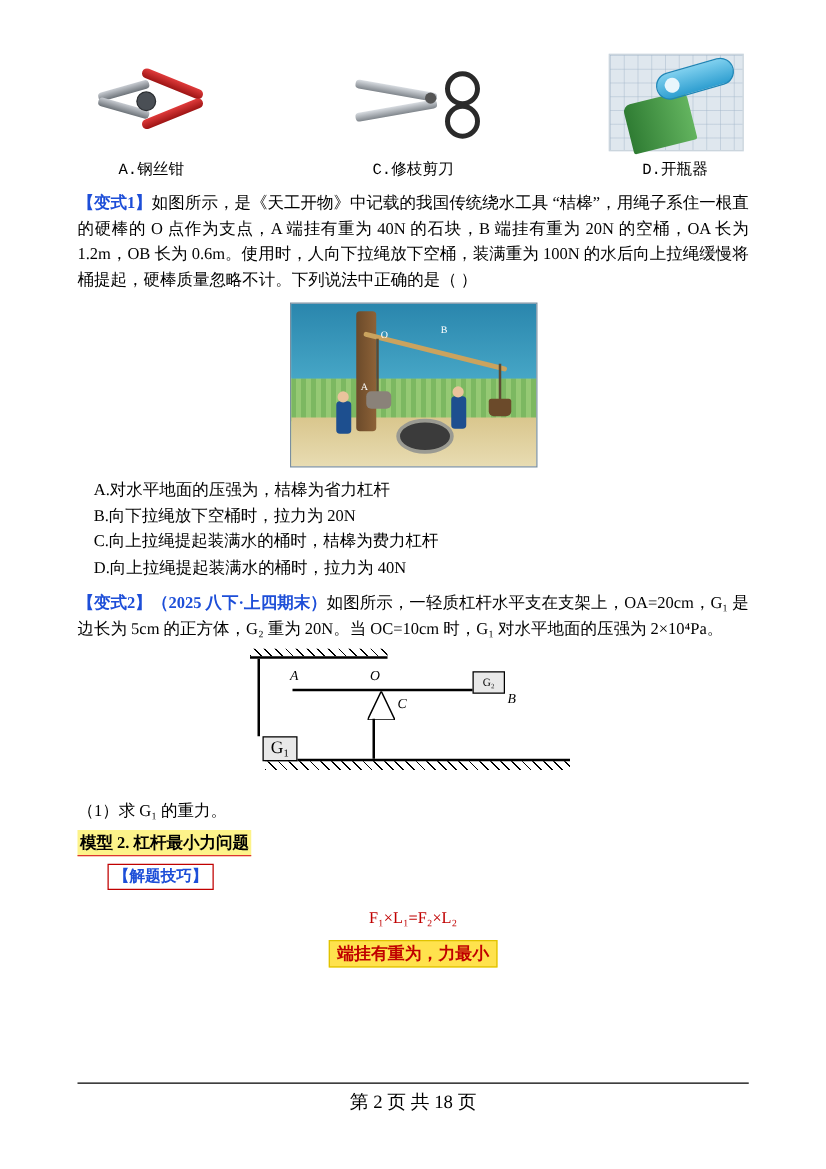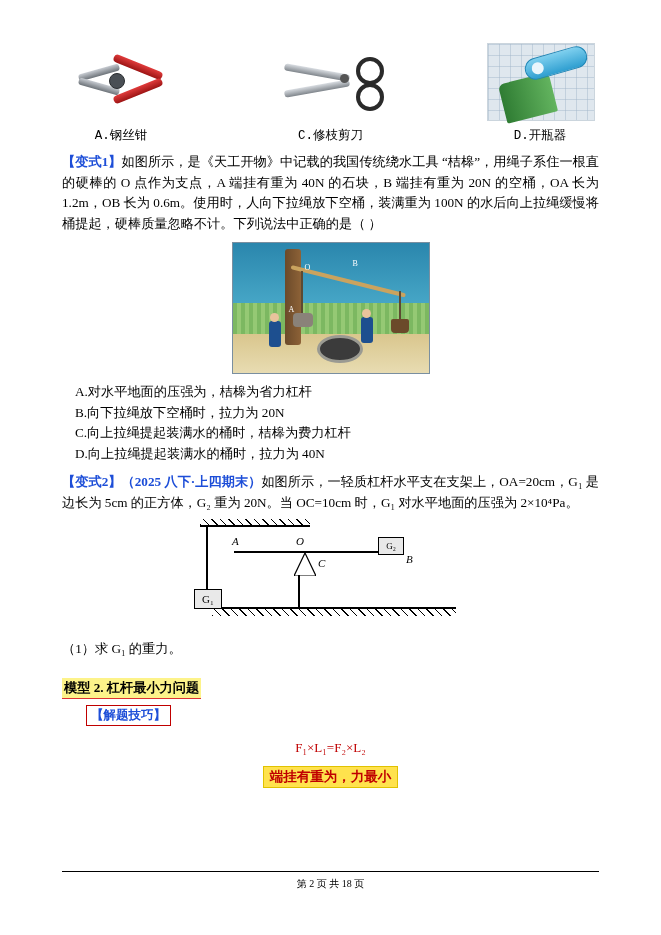--- a/index.html
+++ b/index.html
@@ -236,40 +236,40 @@
     position:absolute; left:116px; top:54px; width:1.5px; height:32px; background:#000;
   }
   .lever .ground-line {
     position:absolute; left:30px; top:86px; width:244px; height:2px; background:#000;
   }
   .lever .ground-hatch {
     position:absolute; left:30px; top:88px; width:244px; height:7px;
     background: repeating-linear-gradient(45deg,#000 0 1px, transparent 1px 6px);
   }
   .lever .blockG1 {
-    position:absolute; left:12px; top:68px; width:26px; height:18px;
+    position:absolute; left:28px; top:68px; width:26px; height:18px;
     border:1.2px solid #000; background:#e9e9e9;
-    font-size:11px; text-align:center; line-height:18px;
+    font-size:14px; text-align:center; line-height:18px;
   }
   .lever .blockG2 {
     position:absolute; left:196px; top:16px; width:24px; height:16px;
     border:1.2px solid #000; background:#e9e9e9;
     font-size:9px; text-align:center; line-height:16px;
   }
   .lever .lbl { position:absolute; font-family:"Liberation Serif",serif; font-style:italic; }
 
   
   .model-head {
     display:inline-block;
     background:#fdf38a;
     font-weight:bold;
     font-size:13.2px;
     padding:1px 2px;
     border-bottom:1.5px solid #d33;
-    margin-top:18px;
+    margin-top:4px;
   }
   .tech-box {
     display:inline-block;
     border:1.4px solid #c00000;
     color:#1d4ed8;
     font-weight:bold;
     font-size:12.5px;
     padding:1px 4px;
     margin: 6px 0 0 24px;
   }
@@ -289,21 +289,21 @@
     padding:1px 6px;
     border:1px solid #e0c200;
   }
   .center { text-align:center; }
 
   
   .footer {
     position:absolute;
     left:0; right:0; bottom:44px;
     text-align:center;
-    font-size:10px;
+    font-size:15px;
   }
   .footer .rule {
     position:absolute; left:62px; right:62px; top:-6px; height:1px; background:#000;
   }
 </style>
 </head>
 <body>
 
 <div class="page">
 

